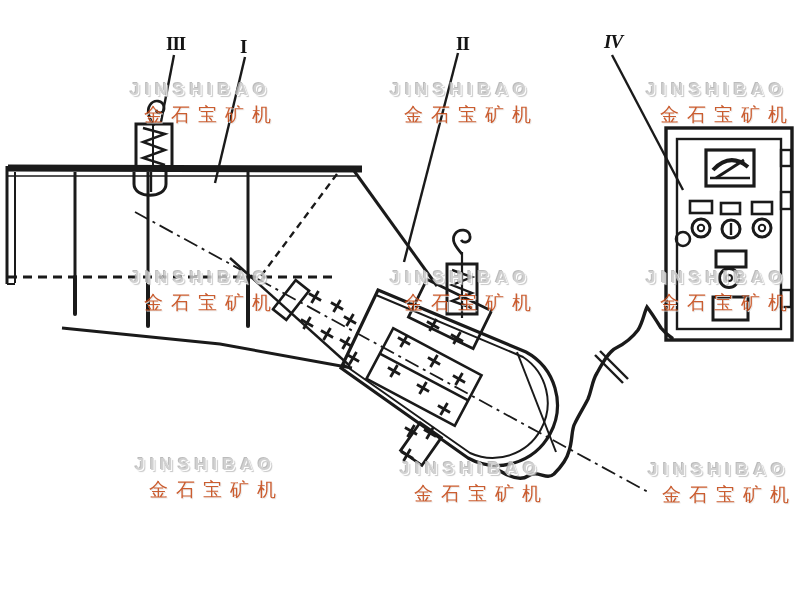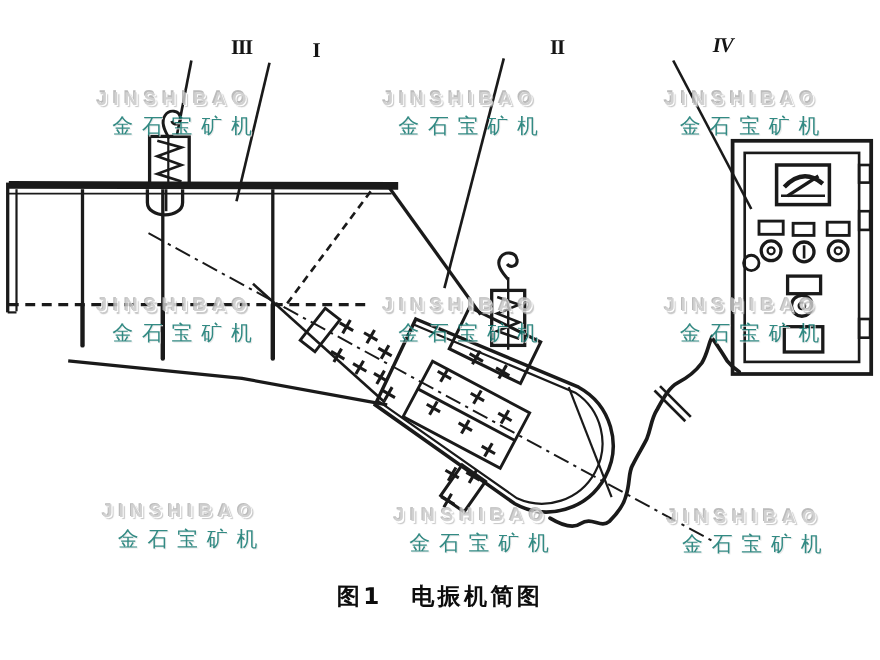--- a/index.html
+++ b/index.html
@@ -1,34 +1,34 @@
 <!DOCTYPE html>
 <html><head>
 <meta charset="utf-8">
 <style>
   html,body{margin:0;padding:0;background:#fff;}
   #stage{
     position:relative;width:800px;height:600px;background:#ffffff;
     overflow:hidden;font-family:"Liberation Sans",sans-serif;
   }
   #line-art{position:absolute;left:0;top:0;}
-  .wm{position:absolute;opacity:.85;pointer-events:none;white-space:nowrap;}
+  .wm{position:absolute;opacity:.85;pointer-events:none;white-space:nowrap;margin-left:42px;}
   .wm .wm1{
     display:block;font-family:"Liberation Sans",sans-serif;font-weight:bold;
     font-size:17px;letter-spacing:.32em;color:#c9c9c9;
     text-shadow:1px 1px 0 #ffffff,-1px -1px 0 #b0b0b0,2px 2px 1px #bdbdbd;
   }
   .wm .wm2{
     display:block;margin:2px 0 0 14px;font-family:"DejaVu Sans",sans-serif;
-    font-size:19px;letter-spacing:.42em;color:#0f766e;
+    font-size:19px;letter-spacing:.42em;color:#c2410c;
     text-shadow:1px 1px 0 #e8e8e8;
   }
   .part-label{
     position:absolute;font-family:"Liberation Serif","DejaVu Serif",serif;
-    font-weight:bold;font-size:19px;color:#141414;letter-spacing:-1px;margin-left:44px;
+    font-weight:bold;font-size:19px;color:#141414;letter-spacing:-1px;
   }
   #caption{
     position:absolute;left:240px;top:528px;width:320px;text-align:center;
     font-family:"DejaVu Sans",sans-serif;font-weight:bold;font-size:21px;
     color:#0d0d0d;letter-spacing:3px;
   }
   #caption .cap-prefix{margin-right:26px;}
 </style>
 </head>
 <body>
@@ -260,17 +260,14 @@
       </div>
     </div>
 
   <div id="label-layer">
       <div class="part-label" style="left: 166px; top: 33px;">III</div>
       <div class="part-label" style="left: 240px; top: 36px;">I</div>
       <div class="part-label" style="left: 456px; top: 33px;">II</div>
       <div class="part-label" style="left: 604px; top: 31px; font-style: italic;">IV</div>
     </div>
 
-  <div id="caption">
-    <span class="cap-prefix">图1</span><span>电振机简图</span>
-  </div>
 
 </div>
 
 </body></html>

